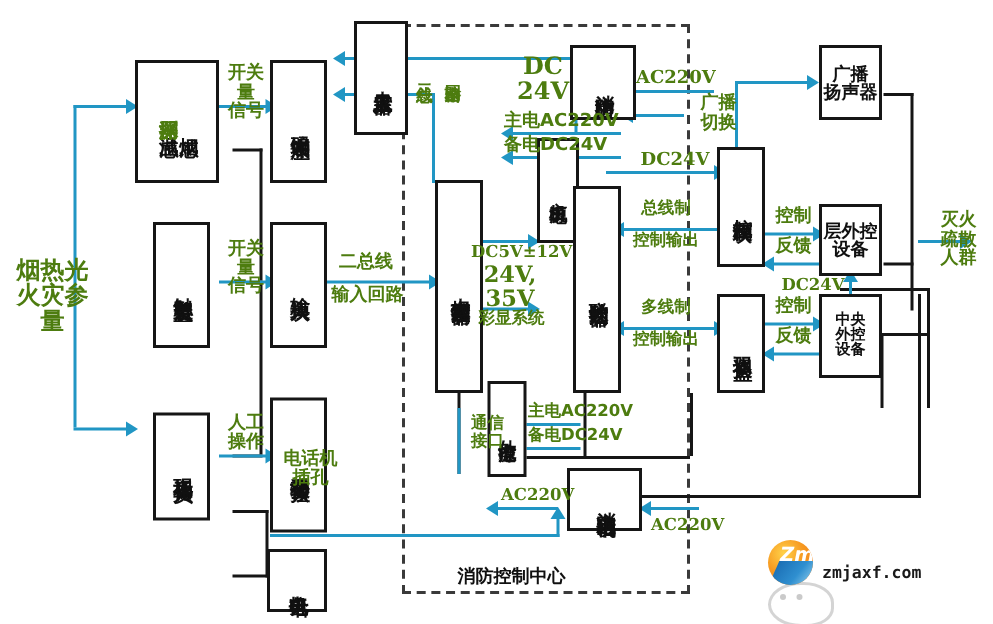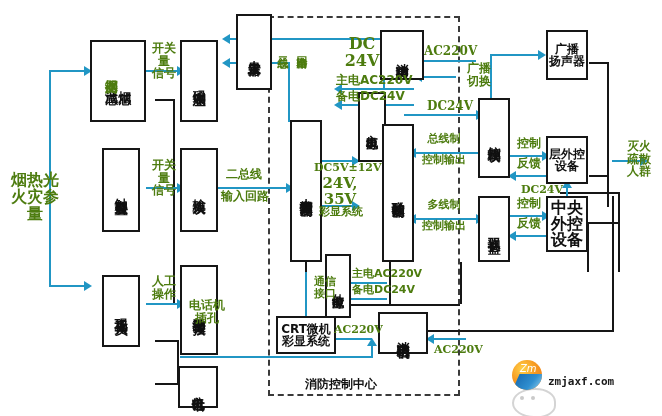--- a/index.html
+++ b/index.html
@@ -91,21 +91,21 @@
     position:absolute;left:0;top:4px;width:30px;height:30px;border-radius:50%;
     background:radial-gradient(circle at 35% 30%,#ffd24a 0%,#f79a21 45%,#e9731a 100%);
     overflow:hidden;
   }
   .wm-badge::after{
     content:"";position:absolute;left:4px;top:14px;width:26px;height:16px;
     background:linear-gradient(110deg,#1b6fb5 0%,#2f8fd0 60%,#7fc3e8 100%);
     transform:skewX(-24deg);
   }
   .wm-badge span{
-    position:absolute;left:8px;top:3px;color:#fff;font-size:10px;font-weight:400;font-style:italic;z-index:2;
+    position:absolute;left:8px;top:3px;color:#fff;font-size:13px;font-weight:700;font-style:italic;z-index:2;
   }
   .wm-t1{position:absolute;left:36px;top:2px;font-size:15px;font-weight:700;color:#1a1a1a;letter-spacing:1px;}
   .wm-t2{position:absolute;left:36px;top:19px;font-size:11px;font-weight:700;color:#1a1a1a;font-family:"DejaVu Sans Mono","Liberation Mono",monospace;}
   .wm-ghost{position:absolute;left:22px;top:30px;font-size:20px;font-weight:700;color:rgba(150,150,150,.38);letter-spacing:2px;}
   .wm-blob{position:absolute;left:0px;top:32px;width:40px;height:26px;border:2px solid rgba(160,160,160,.45);border-radius:60% 55% 50% 60%;}
   .wm-blob::before{content:"";position:absolute;left:6px;top:6px;width:4px;height:4px;border-radius:50%;background:rgba(150,150,150,.5);}
   .wm-blob::after{content:"";position:absolute;left:17px;top:6px;width:4px;height:4px;border-radius:50%;background:rgba(150,150,150,.5);}
 </style>
 </head>
 <body>
@@ -294,24 +294,20 @@
   </div>
 
   <div class="box" style="left:382px;top:124px;width:32px;height:138px;font-size:13px;">
     <span class="vtext">联动控制器</span>
   </div>
 
   <div class="box" style="left:325px;top:254px;width:26px;height:64px;font-size:12px;">
     <span class="vtext">外控电源</span>
   </div>
 
-  <div class="box" style="left:276px;top:316px;width:60px;height:38px;font-size:12px;">
-    <span class="htext">CRT微机
-彩显系统</span>
-  </div>
 
   <div class="box" style="left:378px;top:312px;width:50px;height:42px;font-size:13px;">
     <span class="vtext">消防电话机</span>
   </div>
 
   <div class="box" style="left:478px;top:98px;width:32px;height:80px;font-size:13px;">
     <span class="vtext">控制模块</span>
   </div>
 
   <div class="box" style="left:478px;top:196px;width:32px;height:66px;font-size:13px;">
@@ -321,21 +317,21 @@
   <div class="box" style="left:546px;top:30px;width:42px;height:50px;font-size:12px;">
     <span class="htext">广播
 扬声器</span>
   </div>
 
   <div class="box" style="left:546px;top:136px;width:42px;height:48px;font-size:12px;">
     <span class="htext">层外控
 设备</span>
   </div>
 
-  <div class="box" style="left:546px;top:196px;width:42px;height:56px;font-size:16px;">
+  <div class="box" style="left:546px;top:196px;width:42px;height:56px;font-size:10px;">
     <span class="htext">中央
 外控
 设备</span>
   </div>
 
   <div class="lbl" style="left:4px;top:172px;width:62px;font-size:16px;">烟热光
 火灾参量</div>
 
   <div class="lbl" style="left:147px;top:42px;width:34px;font-size:12px;">开关量
 信号</div>

